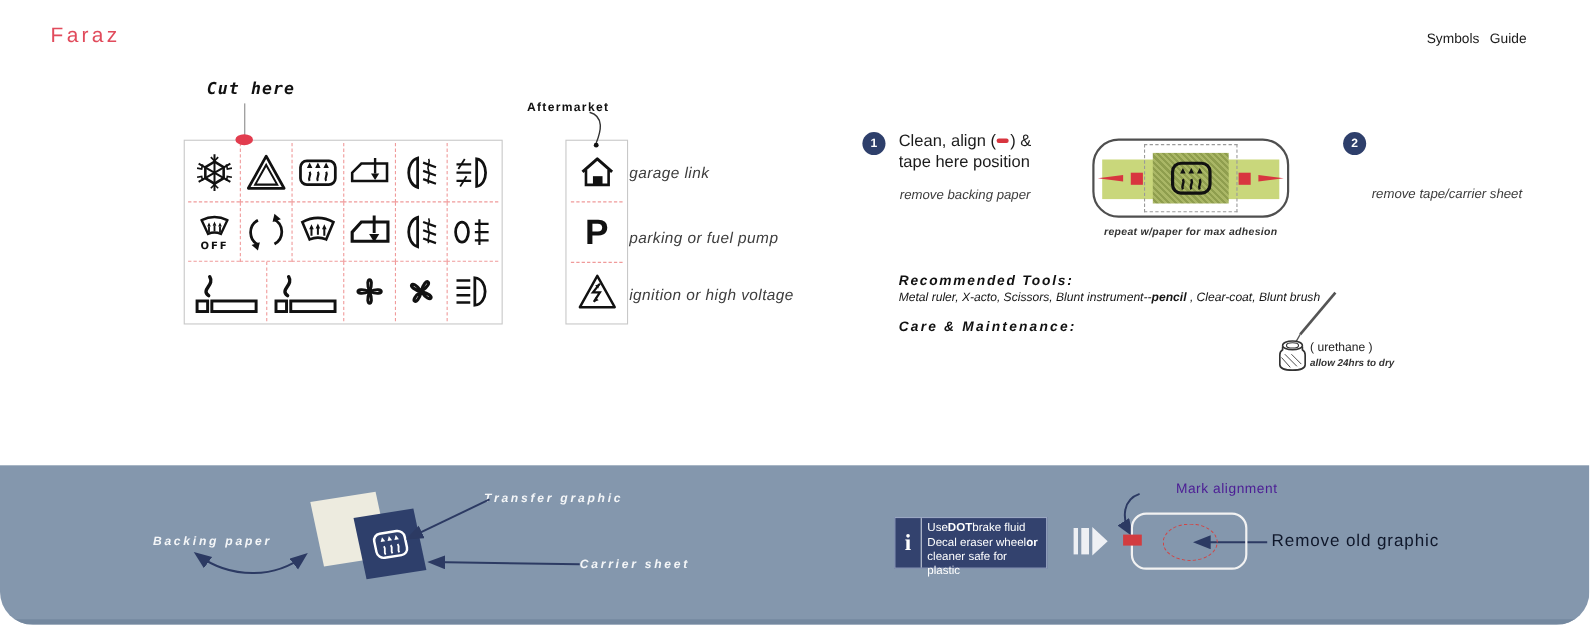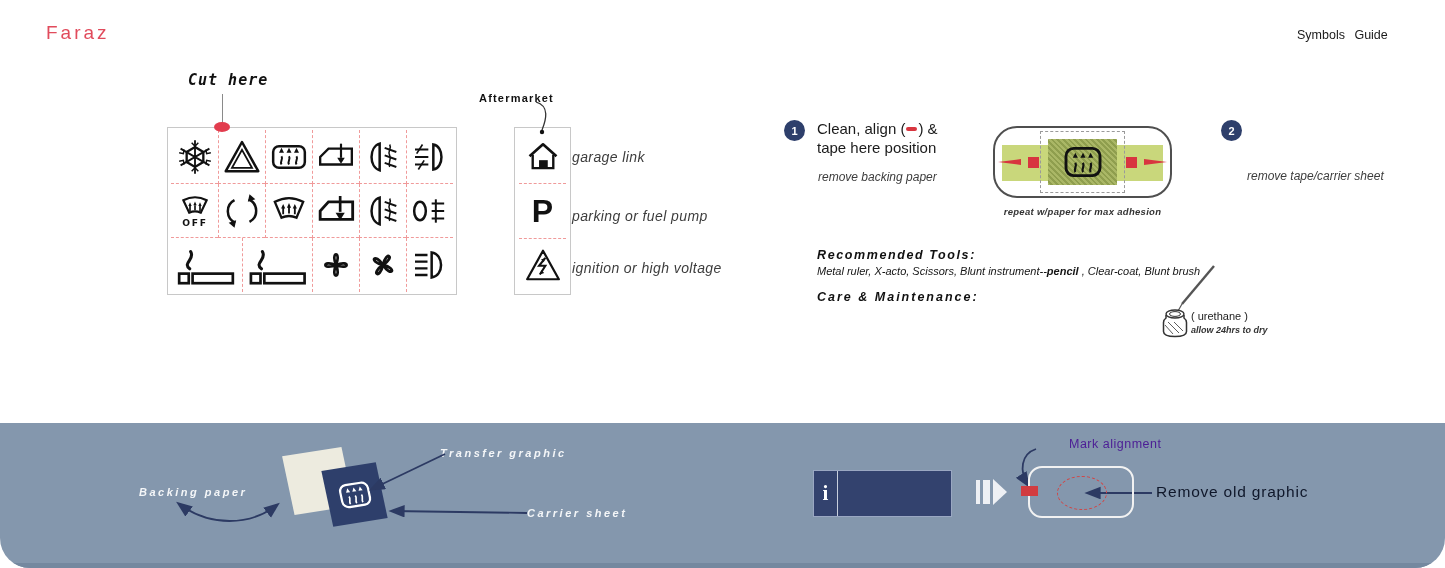--- a/index.html
+++ b/index.html
@@ -361,20 +361,25 @@
         <path d="M179 81 C210 104 250 103 277 82" marker-start="url(#ah)" marker-end="url(#ah)"></path>
         <path d="M445 31 L372 66" marker-end="url(#ah)"></path>
         <path d="M527 90 L392 88" marker-end="url(#ah)"></path>
         <path d="M1036 26 C1021 31 1019 48 1028 62" marker-end="url(#ah)"></path>
         <path d="M1152 70 L1088 70" marker-end="url(#ah)"></path>
       </g>
     </svg>
 
     <div class="info-box">
       <div class="info-i">i</div>
+      <div class="info-lines">
+        <div><span>Use</span><b>DOT</b><span>brake fluid</span></div>
+        <div><span>Decal eraser wheel</span><b>or</b></div>
+        <div><span>cleaner safe for plastic</span></div>
+      </div>
     </div>
 
     <div class="ff-arrow">
       <div class="ff-bar ff-b1"></div>
       <div class="ff-bar ff-b2"></div>
       <div class="ff-tri"></div>
     </div>
 
     <div class="old-box"></div>
     <div class="old-mark"></div>

